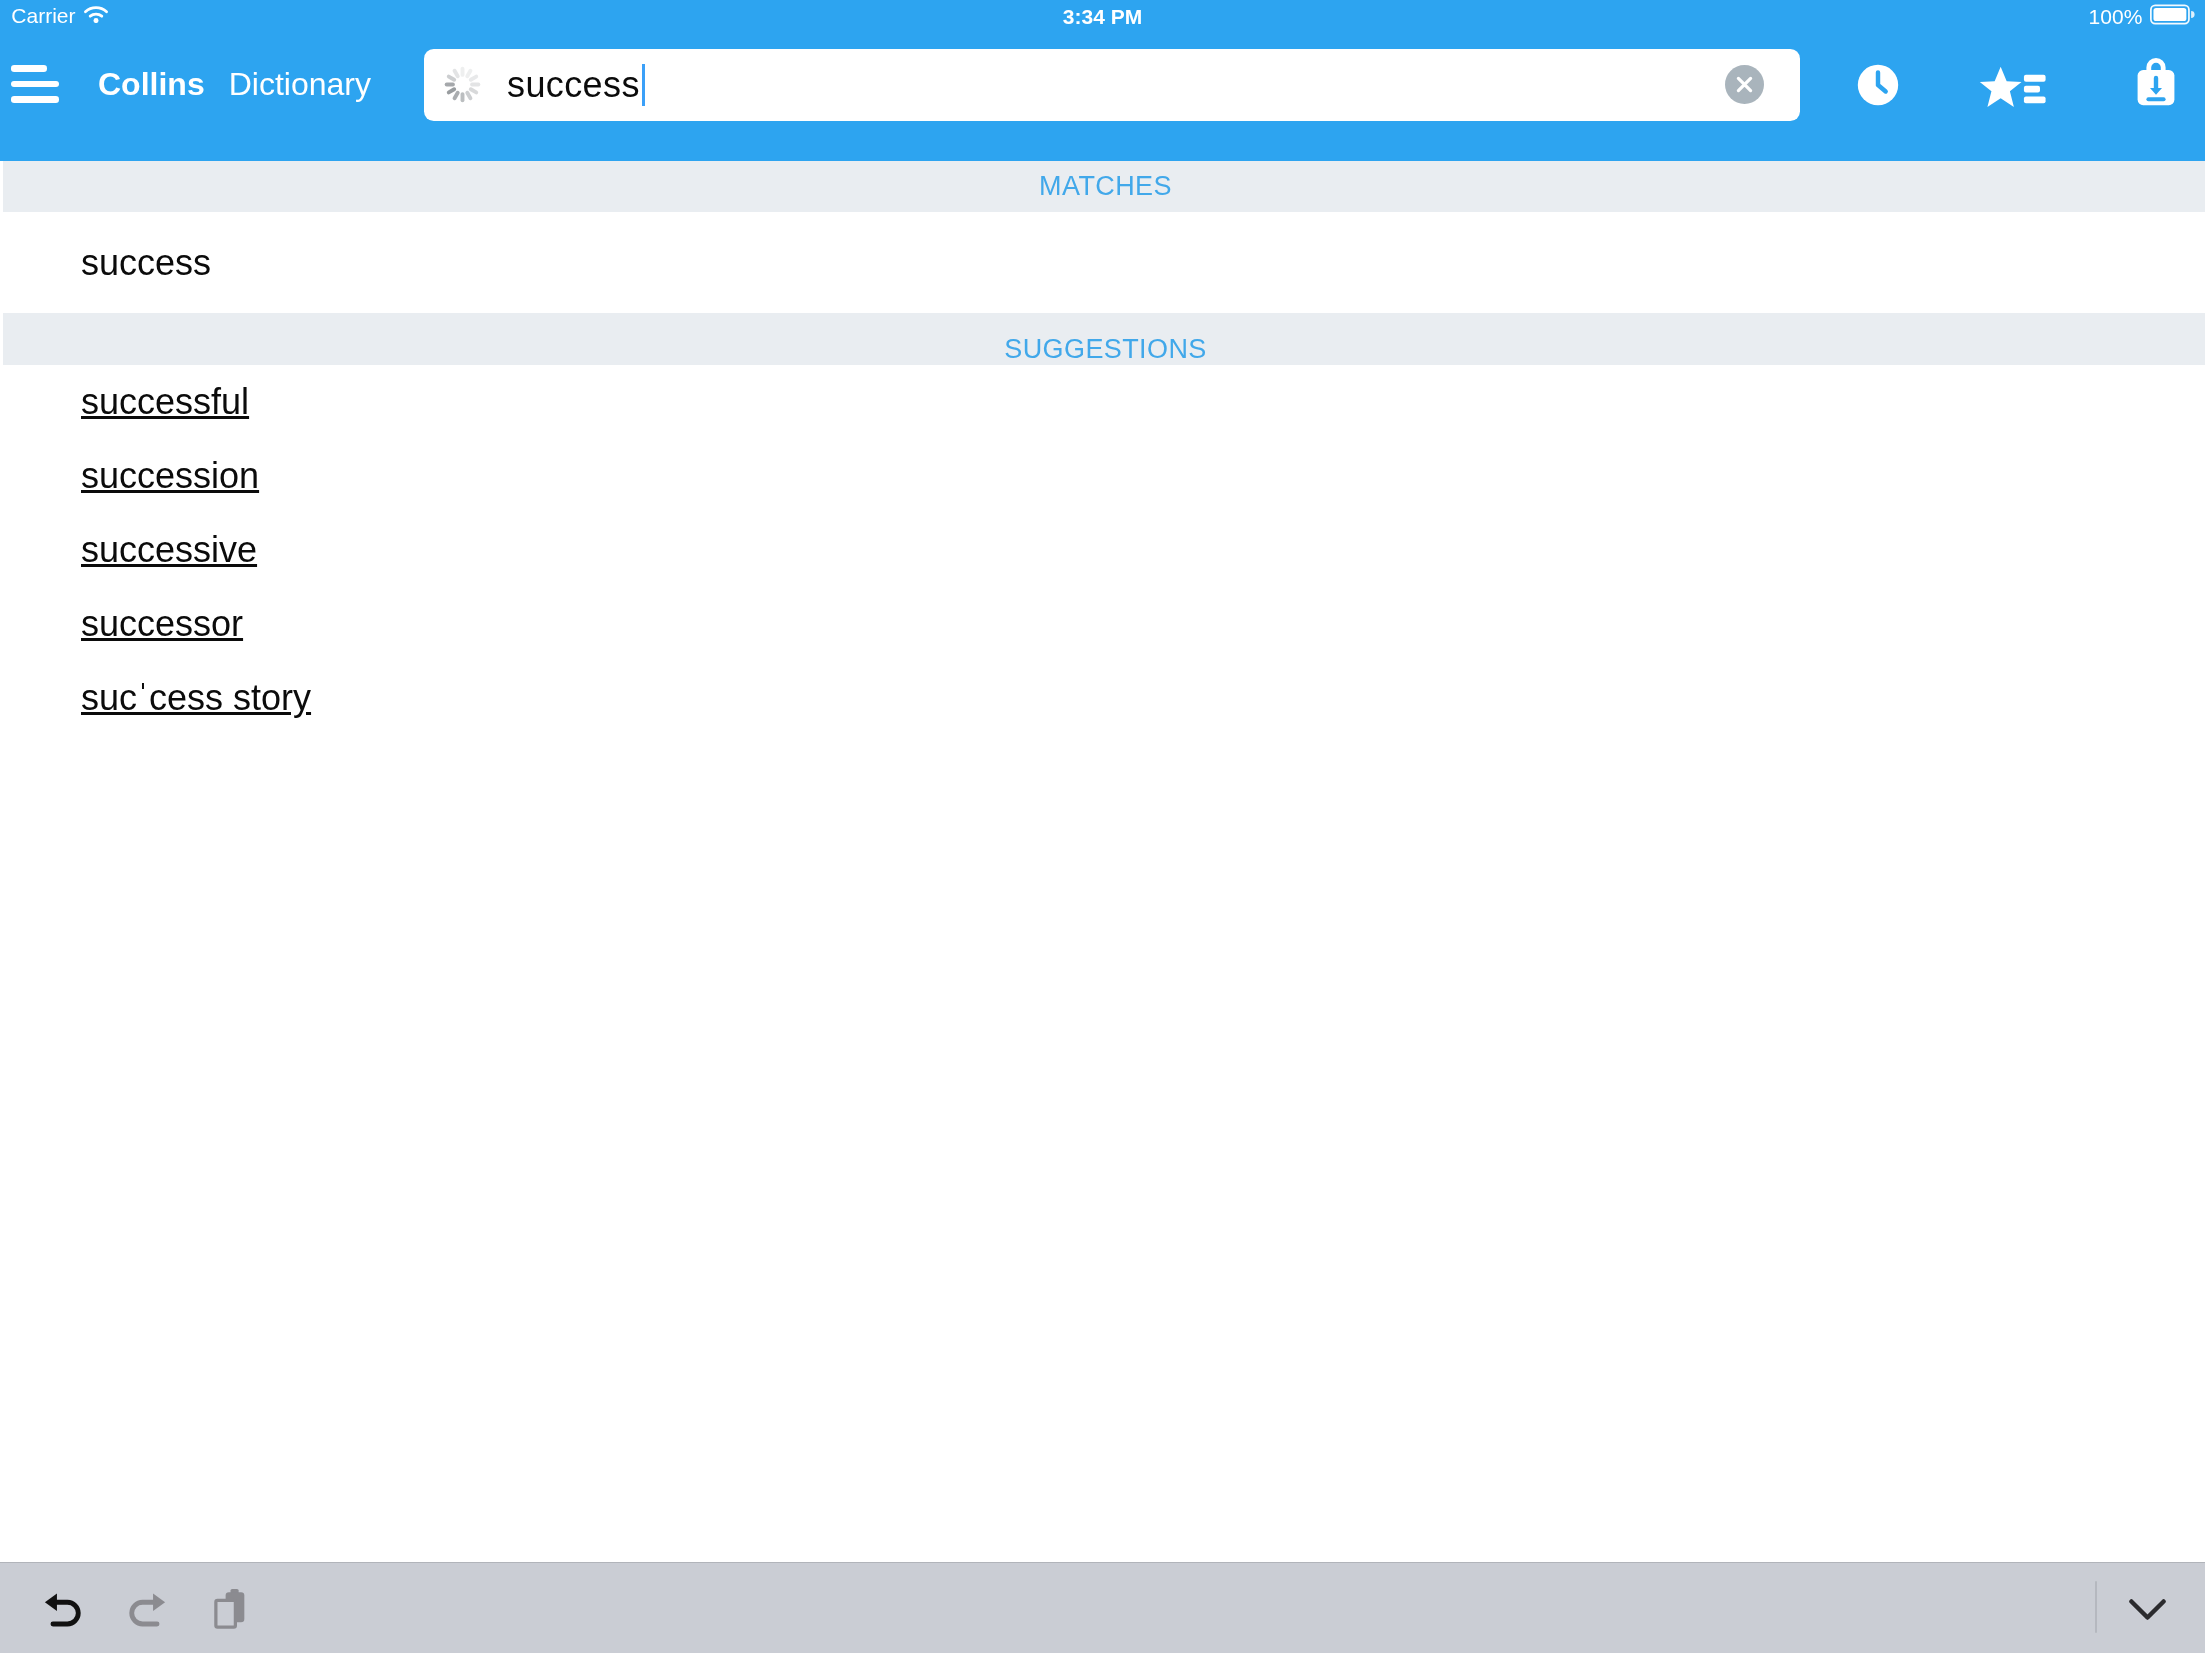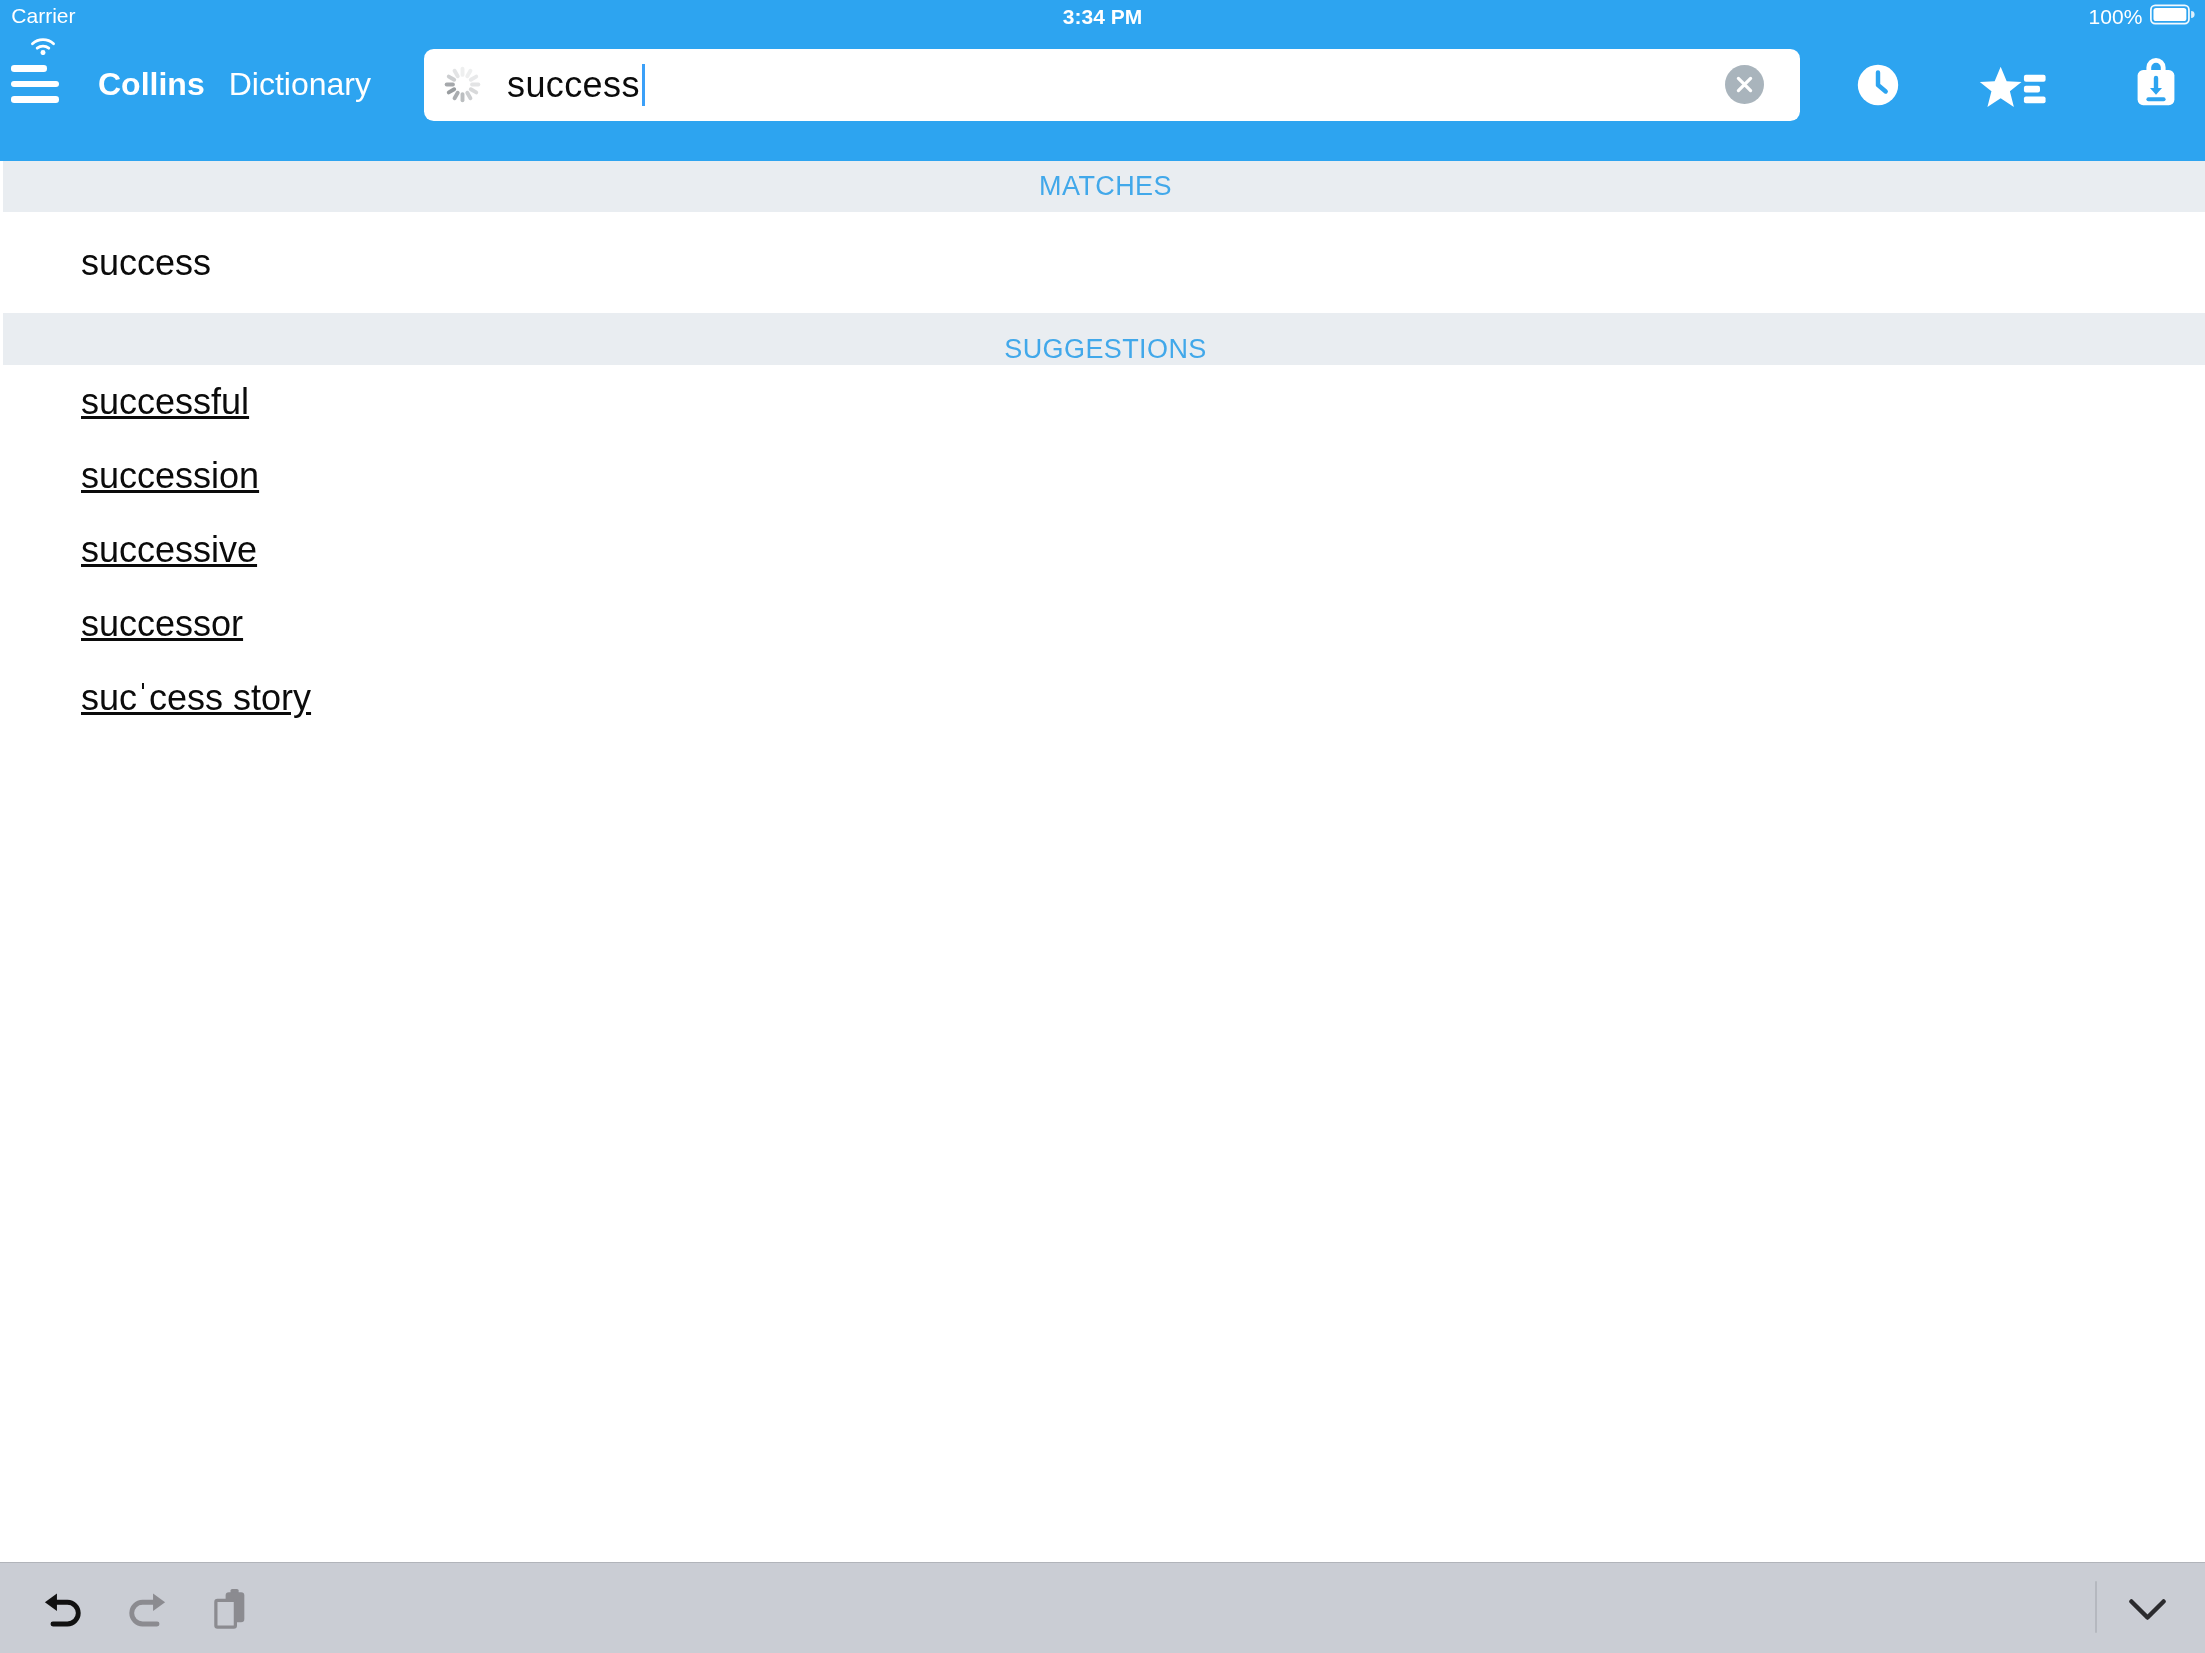--- a/index.html
+++ b/index.html
@@ -12,21 +12,21 @@
     --row-text:#0B0B0B;
   }
   *{margin:0;padding:0;box-sizing:border-box;}
   html,body{width:2205px;height:1653px;background:#fff;}
   body{font-family:"Liberation Sans","DejaVu Sans",sans-serif;}
   .screen{position:relative;width:2205px;height:1653px;background:#fff;overflow:hidden;}
 
   
   .topbar{position:absolute;left:0;top:0;width:2205px;height:161px;background:var(--blue);}
   .statusbar{position:absolute;left:0;top:0;width:100%;height:32px;color:#fff;font-size:21px;}
-  .sb-left{position:absolute;left:11.3px;top:4px;display:flex;align-items:center;gap:8px;flex-direction:column;}
+  .sb-left{position:absolute;left:11.3px;top:4px;display:flex;align-items:center;gap:8px;}
   .sb-time{position:absolute;left:50%;top:4.8px;transform:translateX(-50%);font-weight:600;}
   .sb-right{position:absolute;right:9.7px;top:4px;display:flex;align-items:center;gap:8px;}
 
   .hamburger{position:absolute;left:10.5px;top:65px;width:48px;height:37px;background:none;border:none;cursor:pointer;}
   .hamburger .bar{height:6.5px;border-radius:3.2px;background:#fff;margin-bottom:9px;}
   .hamburger .bar.b1{width:36px;}
   .hamburger .bar.b2,.hamburger .bar.b3{width:48px;}
 
   .apptitle{position:absolute;left:98px;top:64px;height:40px;line-height:40px;font-size:32px;color:#fff;white-space:nowrap;}
   .apptitle .bold{font-weight:700;margin-top:36px;}

